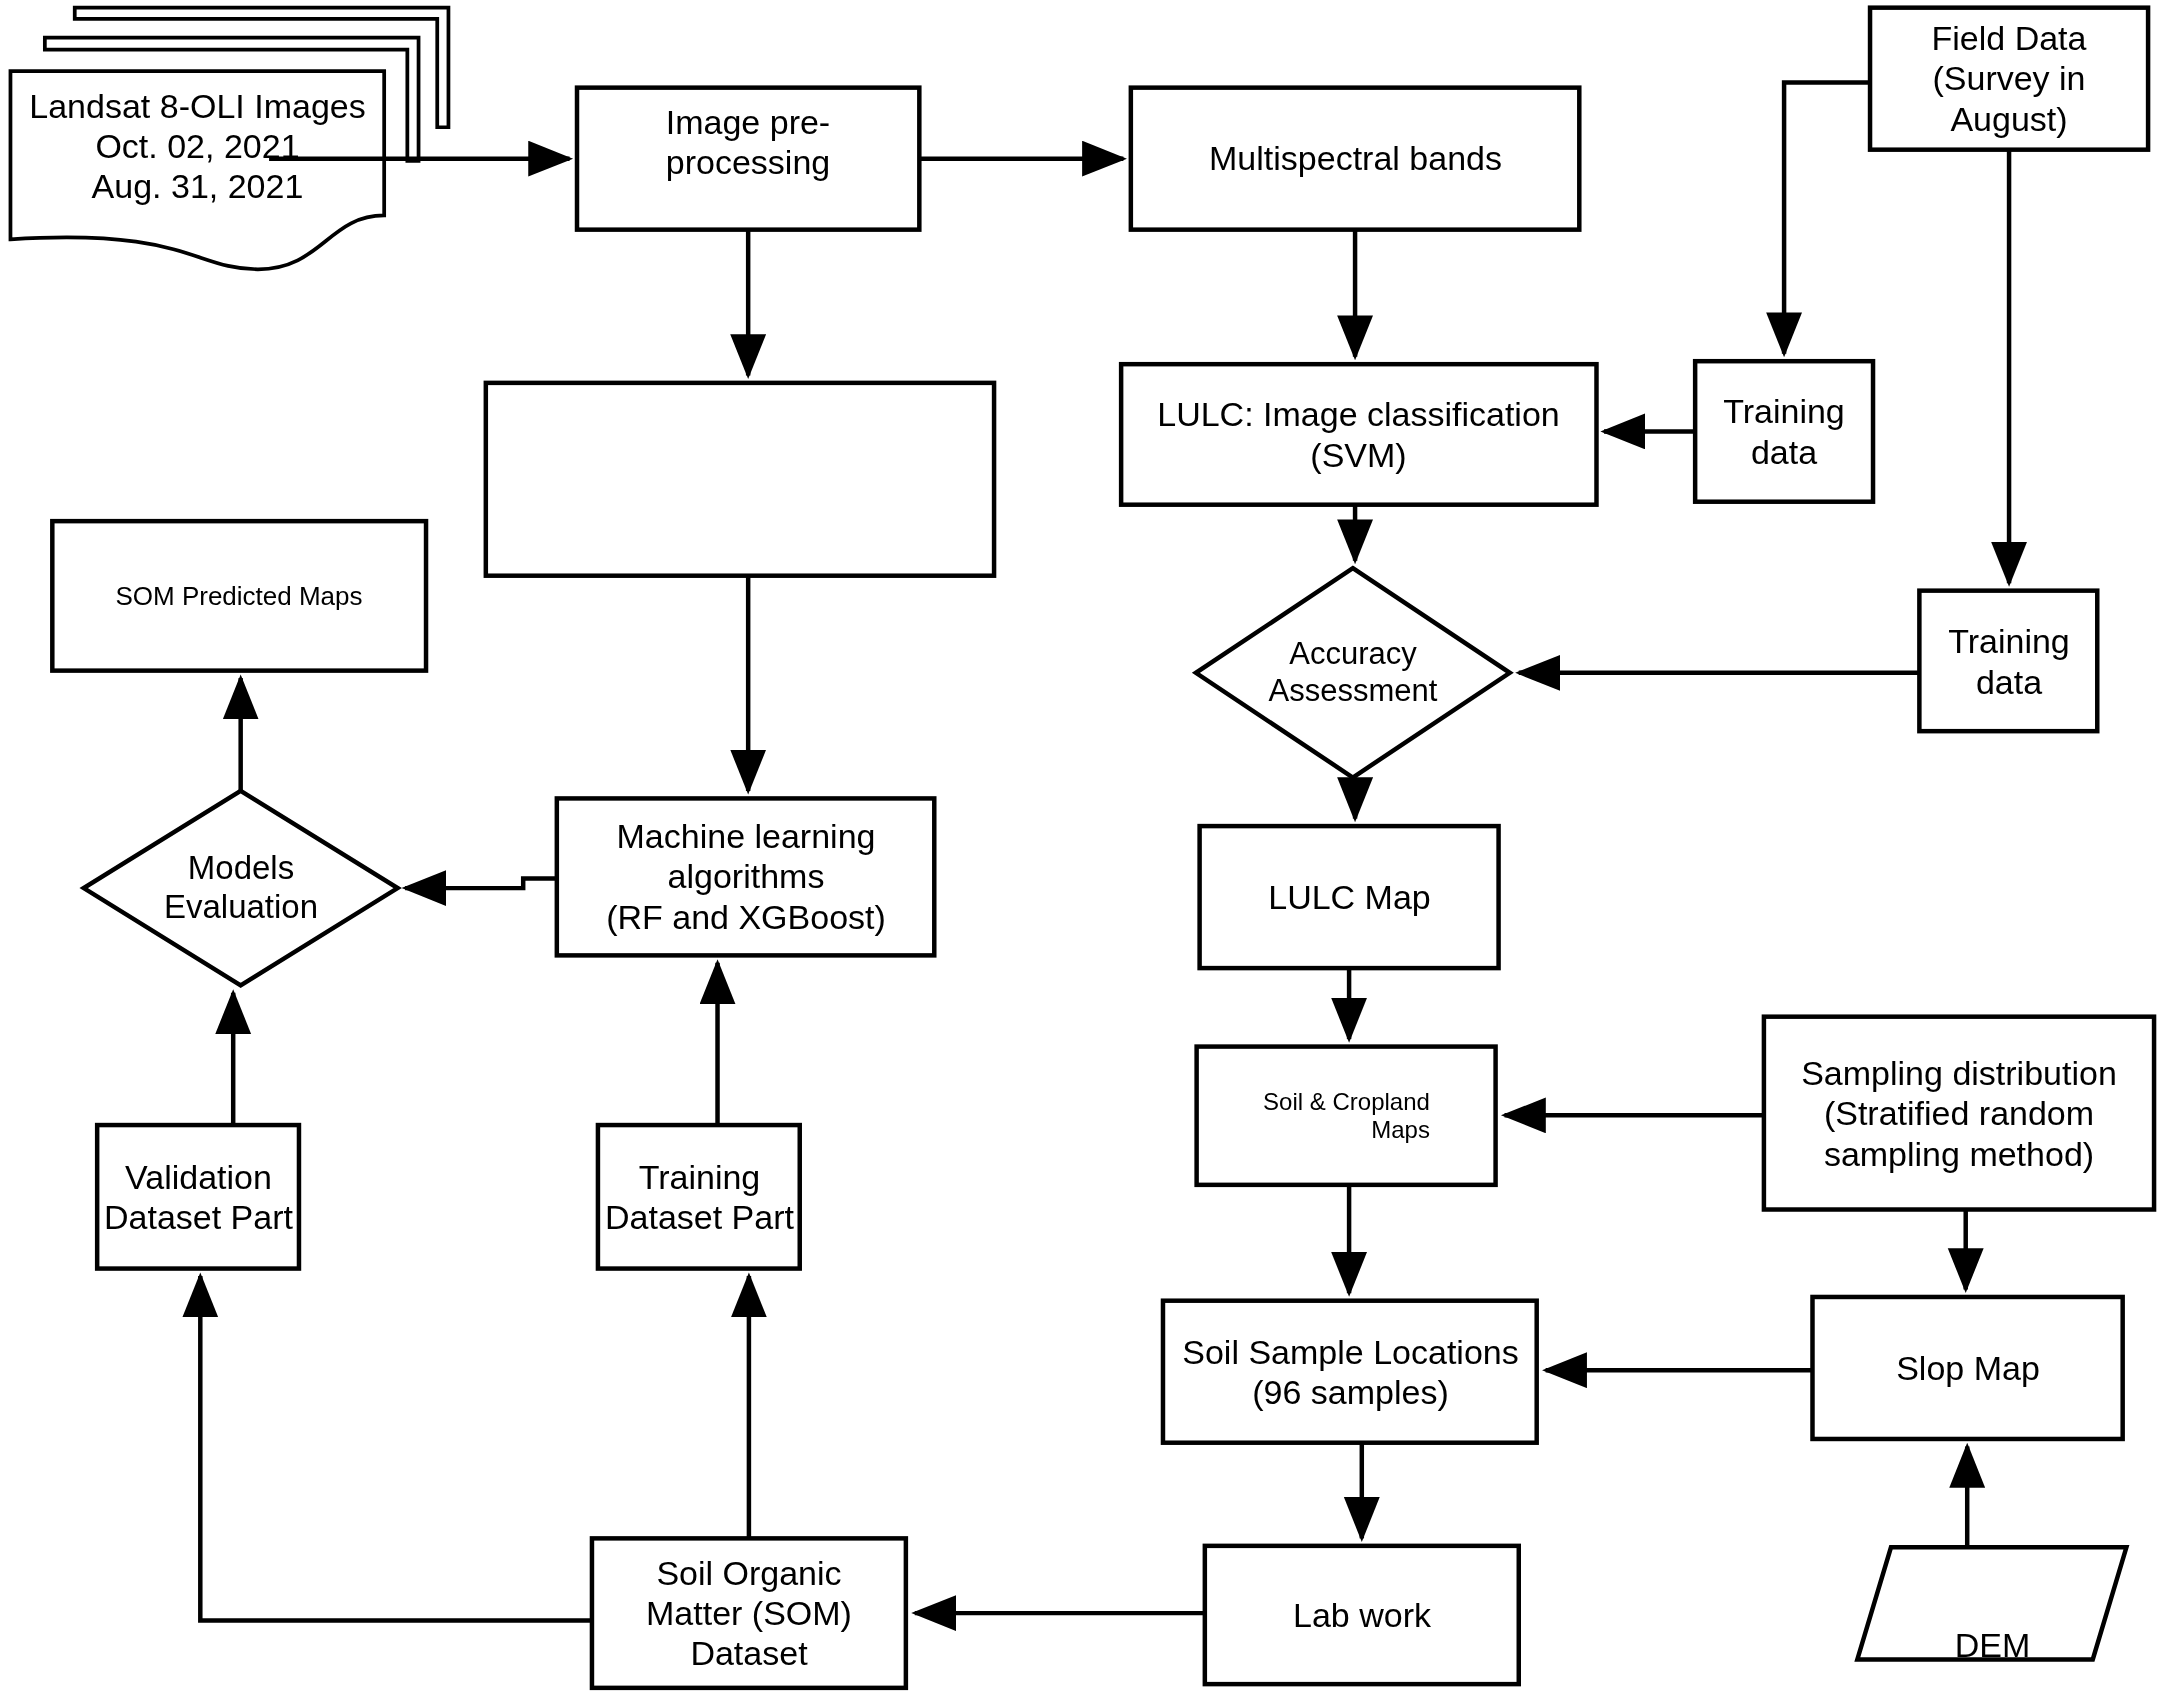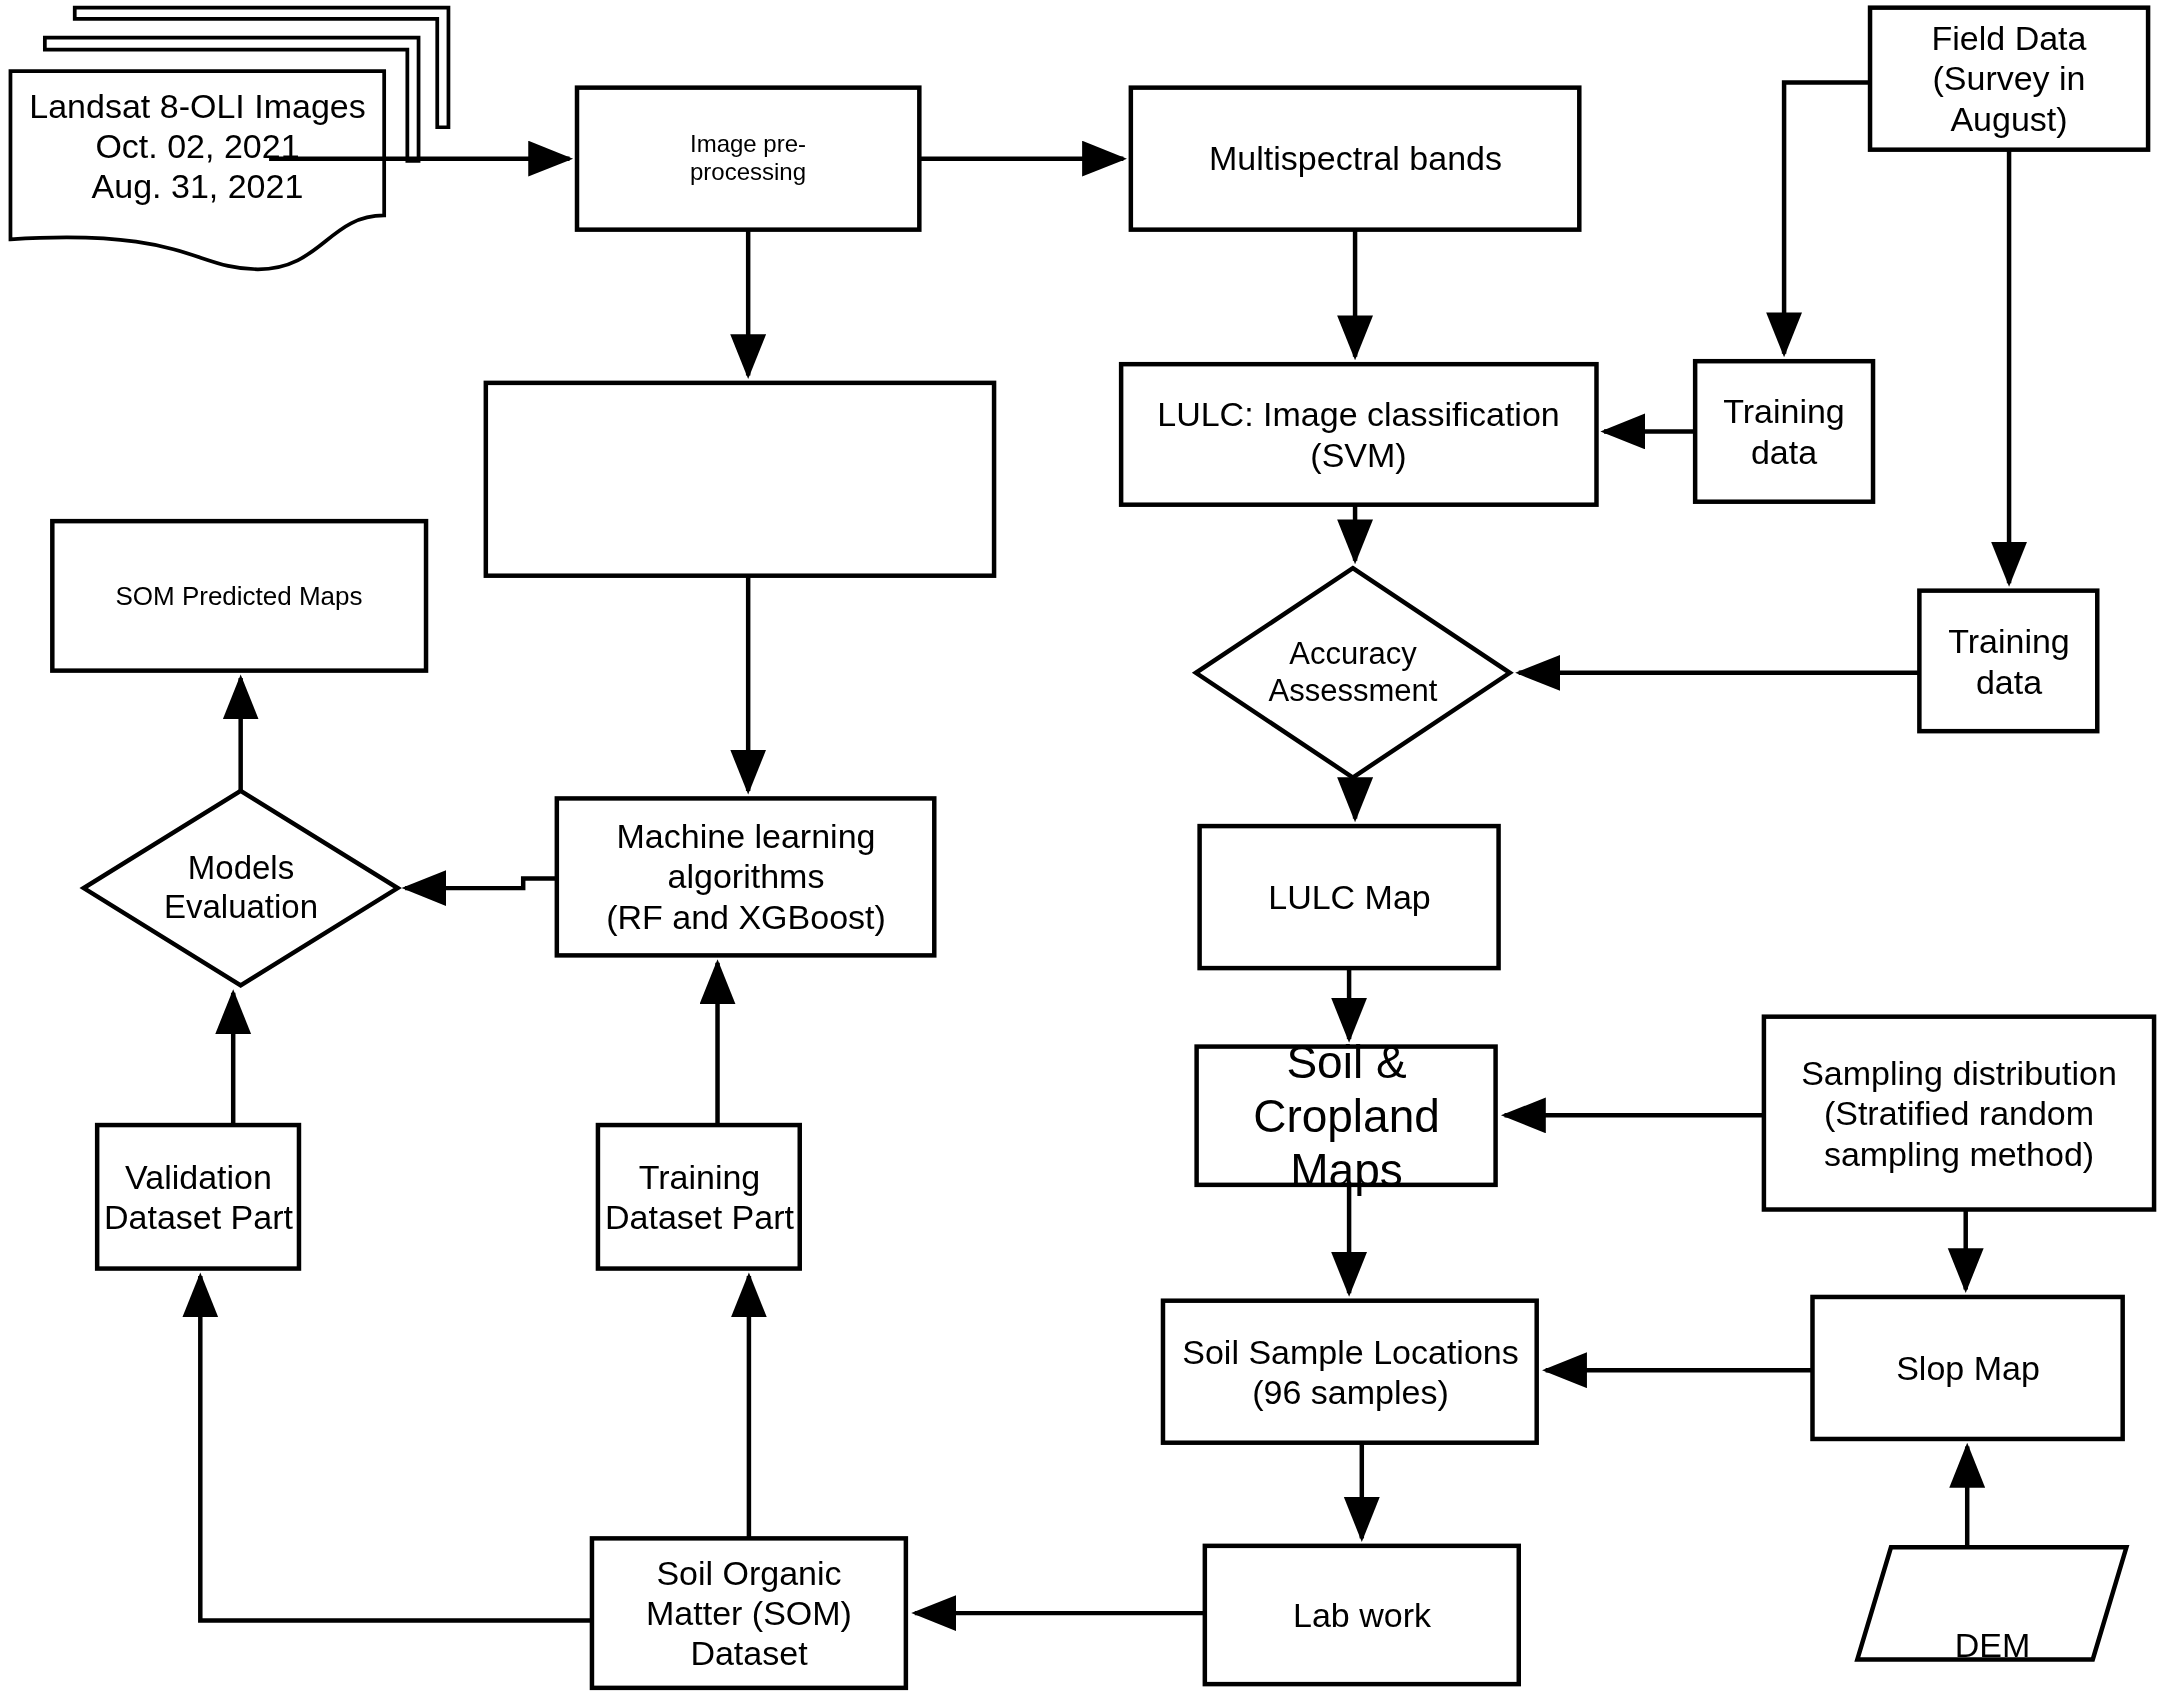--- a/index.html
+++ b/index.html
@@ -137,21 +137,21 @@
 
     <path class="conn" marker-end="url(#arrow)" d="M312,1505 L312,1328"></path>
 
     <path class="conn" marker-end="url(#arrow)" d="M322,1058 L322,907"></path>
   </svg>
 
   <div class="nodelabel" style="left:10.5px; top:71px; width:374px; height:150px; font-size:34px;">Landsat 8-OLI Images
 Oct. 02, 2021
 Aug. 31, 2021</div>
 
-  <div class="nodelabel" style="left:577px; top:87px; width:342px; height:142px; font-size:24px;">Image pre-
+  <div class="nodelabel" style="left:577px; top:71px; width:342px; height:142px; font-size:34px;">Image pre-
 processing</div>
 
   <div class="nodelabel" style="left:1131px; top:87px; width:449px; height:142px; font-size:34px;">Multispectral bands</div>
 
   <div class="nodelabel" style="left:1870px; top:7.5px; width:278px; height:142px; font-size:34px;">Field Data
 (Survey in
 August)</div>
 
 
   <div class="nodelabel" style="left:1121px; top:364px; width:475px; height:141px; font-size:34px;">LULC: Image classification
@@ -170,21 +170,21 @@
 
   <div class="nodelabel" style="left:84px; top:791px; width:314px; height:194px; font-size:33px;">Models
 Evaluation</div>
 
   <div class="nodelabel" style="left:1200px; top:826px; width:299px; height:142px; font-size:34px;">LULC Map</div>
 
   <div class="nodelabel" style="left:557px; top:798px; width:378px; height:157px; font-size:34px;">Machine learning
 algorithms
 (RF and XGBoost)</div>
 
-  <div class="nodelabel" style="left:1197px; top:1047px; width:299px; height:138px; font-size:46px;">Soil &amp; Cropland
+  <div class="nodelabel" style="left:1197px; top:1047px; width:299px; height:138px; font-size:24px;text-align:right;">Soil &amp; Cropland
 Maps</div>
 
   <div class="nodelabel" style="left:1764px; top:1017px; width:390px; height:193px; font-size:34px;">Sampling distribution
 (Stratified random
 sampling method)</div>
 
   <div class="nodelabel" style="left:1156px; top:1301px; width:389px; height:142px; font-size:34px;">Soil Sample Locations
 (96 samples)</div>
 
   <div class="nodelabel" style="left:1813px; top:1297px; width:310px; height:142px; font-size:34px;">Slop  Map</div>

